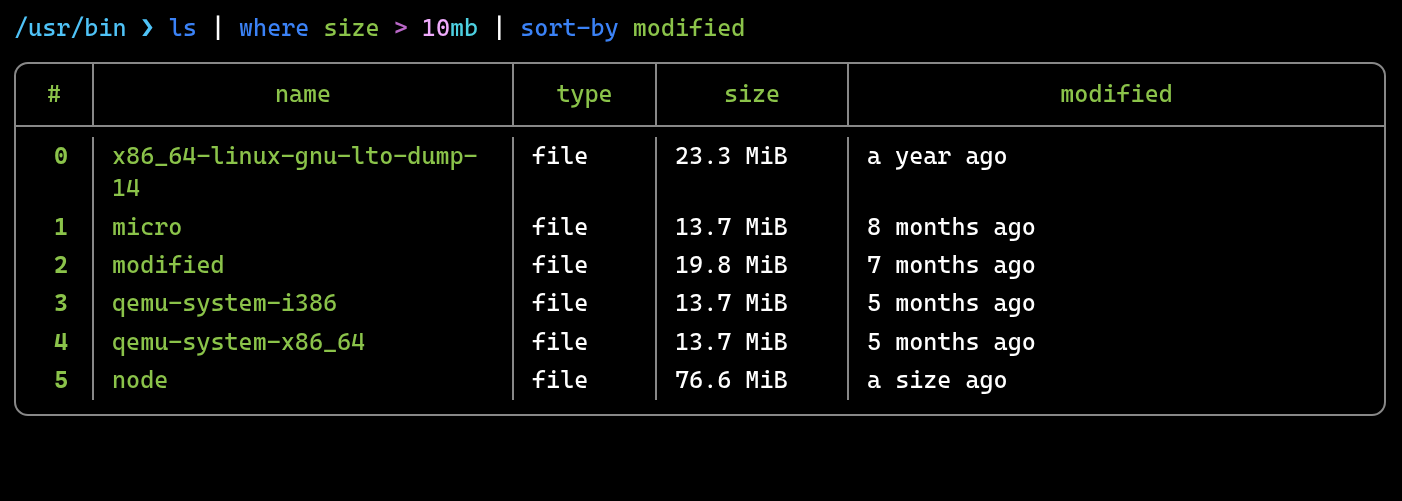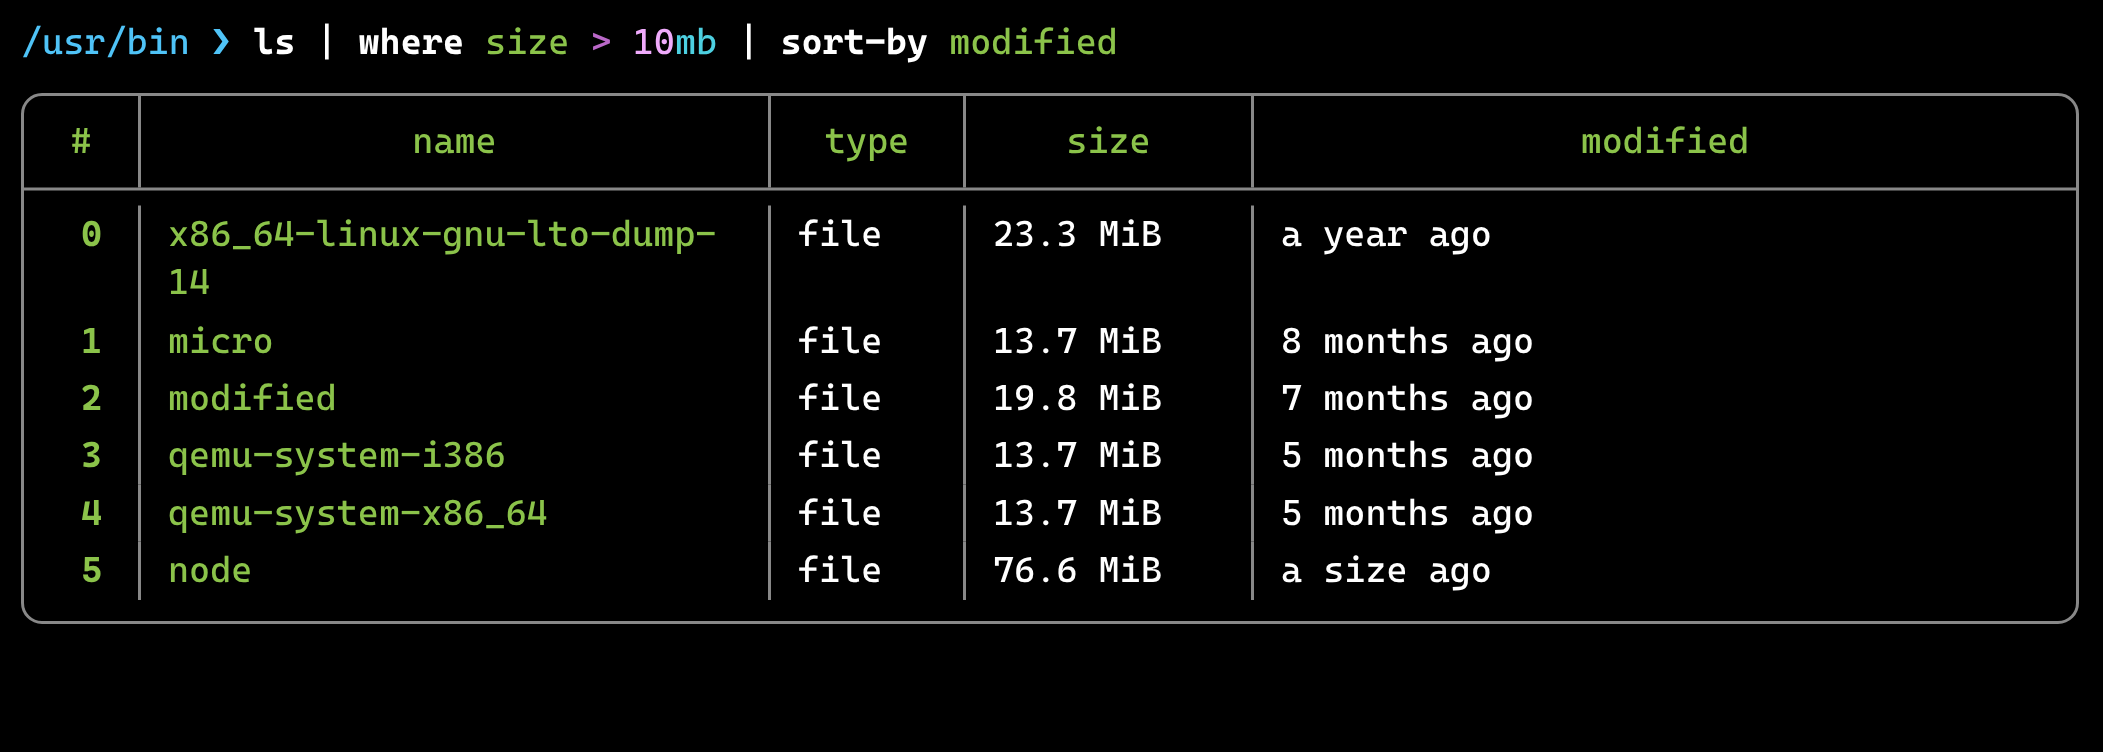--- a/index.html
+++ b/index.html
@@ -22,22 +22,21 @@
       white-space: nowrap;
     }
     .prompt-path {
       color: #4fc3f7;
       text-align: right;
     }
     .prompt-arrow {
       color: #4fc3f7;
     }
     .cmd {
-      color: #ffffff;
-      font-weight: bold;
+      color: #3b82f6;
     }
     .pipe {
       color: #ffffff;
     }
     .arg-green {
       color: #8bc34a;
     }
     .op {
       color: #ba68c8;
     }
@@ -71,21 +70,21 @@
       border-right: none;
     }
     .col-idx {
       width: 78px;
       text-align: center;
     }
     .col-name {
       width: 420px;
     }
     .col-type {
-      width: 130px;
+      width: 143px;
     }
     .col-size {
       width: 192px;
     }
     .col-modified {
       flex: 1;
     }
     .td.col-idx {
       color: #8bc34a;
       font-weight: bold;

